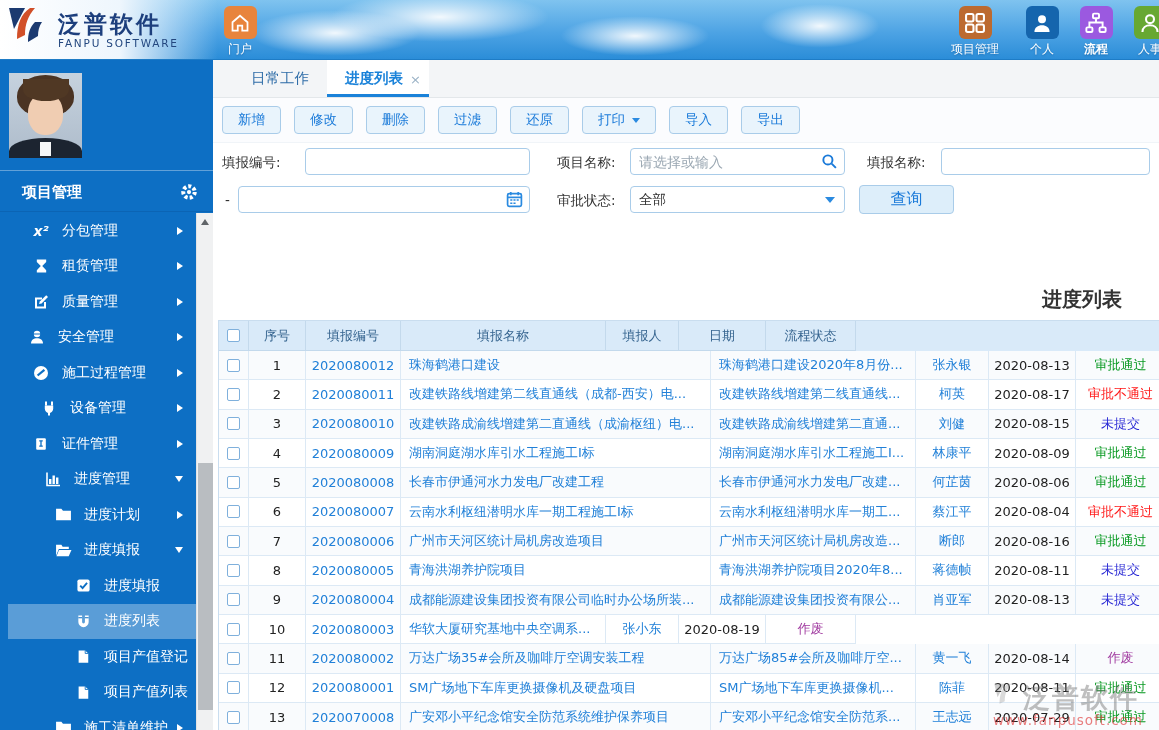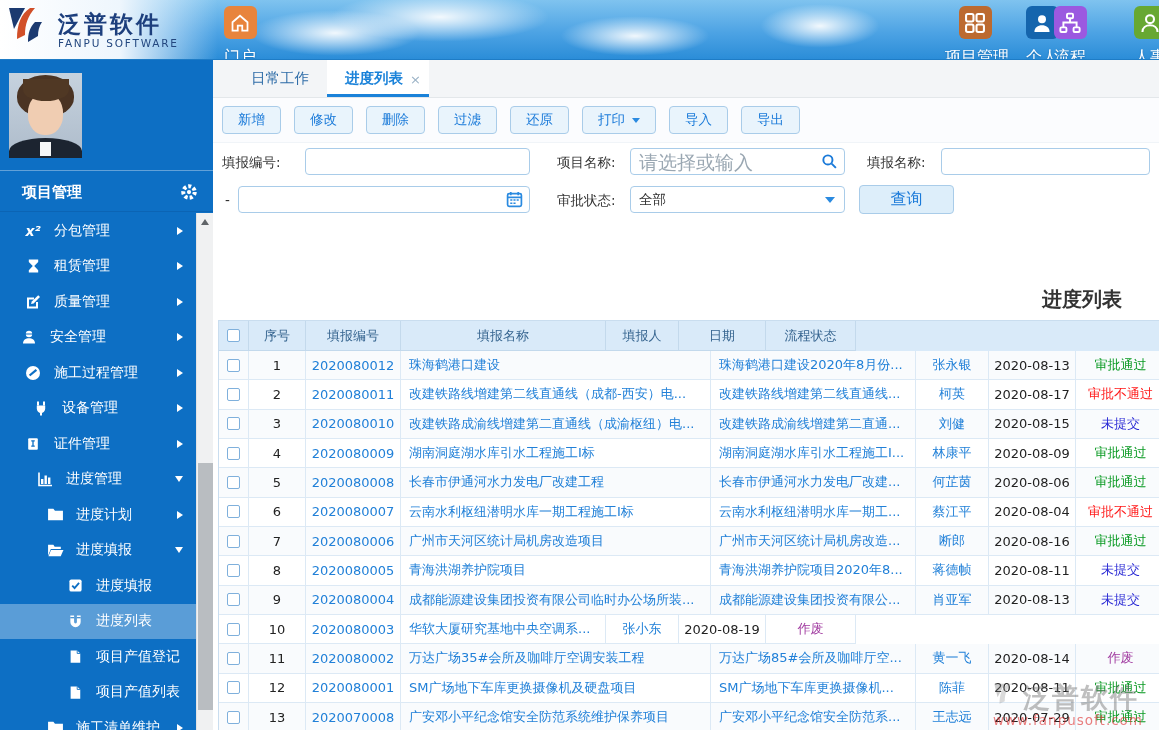--- a/index.html
+++ b/index.html
@@ -17,42 +17,42 @@
   .logo-mark { width:44px; height:46px; flex:0 0 auto; }
   .logo-text { margin-left:6px; }
   .logo-title { font-size:23px; font-weight:bold; color:#1d3f7d; letter-spacing:3px; line-height:26px; }
   .logo-sub { font-size:10.5px; color:#23477f; letter-spacing:1.8px; }
 
   .portal { position:absolute; left:220px; top:6px; width:40px; text-align:center; cursor:pointer; }
   .portal .nav-ico { margin:0 auto; }
   .nav-ico { width:33px; height:33px; border-radius:6px; display:flex; align-items:center; justify-content:center; }
   .nav-item { position:absolute; top:6px; text-align:center; cursor:pointer; }
   .nav-item .nav-ico { margin:0 auto; }
-  .nav-label { display:block; margin-top:8px; font-size:16px; color:#fff; white-space:nowrap;
+  .nav-label { display:block; margin-top:2px; font-size:12px; color:#fff; white-space:nowrap;
     text-shadow:0 1px 2px rgba(0,60,120,.4); }
 
   
   .sidebar { position:absolute; left:0; top:60px; width:213px; height:670px; background:#0d6fc4; }
   .user-panel { position:relative; height:110px; }
   .avatar { position:absolute; left:9px; top:13px; width:73px; height:85px; overflow:hidden;
     background:linear-gradient(180deg,#c6d2de 0%,#aebccb 100%); }
   .avatar .hair { position:absolute; left:8px; top:2px; width:57px; height:42px; border-radius:50% 50% 46% 46%; background:#4a3323; }
   .avatar .face { position:absolute; left:19px; top:20px; width:35px; height:42px; border-radius:46%; background:#f0cdb2; }
   .avatar .fring { position:absolute; left:14px; top:6px; width:46px; height:22px; border-radius:0 0 60% 60%; background:#503824; }
   .avatar .suit { position:absolute; left:0; bottom:-6px; width:73px; height:26px; border-radius:50% 50% 0 0; background:#1c2430; }
   .avatar .collar { position:absolute; left:31px; bottom:2px; width:11px; height:14px; background:#f5f6f7; }
   .user-info { position:absolute; left:92px; top:16px; color:#fff; font-size:13.5px; }
   .user-info div { margin-bottom:13px; white-space:nowrap; }
 
   .section-header { position:relative; height:42px; line-height:42px; border-top:1px solid rgba(255,255,255,.35);
     border-bottom:1px solid rgba(0,40,90,.15); color:#fff; font-size:15px; font-weight:bold; padding-left:22px; }
   .section-gear { position:absolute; right:14px; top:11px; width:20px; height:20px; cursor:pointer; }
 
   .menu-wrap { position:absolute; left:0; top:153px; right:17px; bottom:0; overflow:hidden; }
-  .menu-item { position:relative; height:35.5px; display:flex; align-items:center; color:#fff; font-size:14px; cursor:pointer; }
+  .menu-item { position:relative; height:35.5px; display:flex; align-items:center; color:#fff; font-size:14px; cursor:pointer;margin-left:8px; }
   .menu-item.selected { background:rgba(255,255,255,.32); }
   .menu-item .icon { width:18px; height:18px; display:inline-flex; align-items:center; justify-content:center; flex:0 0 auto; }
   .menu-item .mlabel { margin-left:12px; white-space:nowrap; }
   .tico { font-weight:bold; font-size:14px; color:#fff; font-style:italic; }
   .m-arrow { position:absolute; right:13px; }
   .arrow-right { width:0; height:0; border-left:6px solid #fff; border-top:4.5px solid transparent; border-bottom:4.5px solid transparent; }
   .arrow-down { width:0; height:0; border-top:6px solid #fff; border-left:4.5px solid transparent; border-right:4.5px solid transparent; }
 
   .side-scroll { position:absolute; right:0; top:153px; bottom:0; width:17px; background:#f0f1f2; border-left:1px solid #e2e3e4; }
   .scroll-up { position:absolute; top:6px; left:4px; width:0; height:0;
@@ -68,21 +68,21 @@
   .tab-close { position:absolute; right:8px; top:2px; font-size:13px; color:#9ab2c6; font-weight:normal; cursor:pointer; }
 
   .toolbar { height:44px; background:#fbfcfe; padding:8px 0 0 9px; }
   .tbtn { display:inline-flex; align-items:center; height:28px; padding:0 15px; margin-right:13px;
     background:#e9f4fc; border:1px solid #a9cce9; border-radius:4px; color:#1a7ad9; font-size:13.5px; cursor:pointer; }
   .tbtn .caret { margin-left:7px; width:0; height:0; border-top:5px solid #2a8ae0; border-left:4.5px solid transparent; border-right:4.5px solid transparent; }
 
   .filters { position:relative; height:82px; background:#fff; border-top:1px solid #f0f4f8; }
   .flabel { position:absolute; font-size:13.5px; color:#333; line-height:26px; white-space:nowrap; }
   .finput { position:absolute; height:27px; border:1px solid #a9cce9; border-radius:4px; background:#fff;
-    font-size:19px; color:#333; padding:0 8px; outline:none; font-family:inherit; }
+    font-size:14px; color:#333; padding:0 8px; outline:none; font-family:inherit; }
   .finput::placeholder { color:#9aa7b2; }
   .fselect { position:absolute; height:27px; border:1px solid #a9cce9; border-radius:4px; background:#fff;
     font-size:13.5px; color:#333; line-height:25px; padding:0 8px; cursor:pointer; }
   .fselect .caret { position:absolute; right:9px; top:10px; width:0; height:0;
     border-top:6px solid #2a8ae0; border-left:5px solid transparent; border-right:5px solid transparent; }
   .in-ico { position:absolute; width:17px; height:17px; cursor:pointer; }
   .qbtn { position:absolute; width:95px; height:29px; background:#ddeefa; border:1px solid #a9cce9; border-radius:4px;
     color:#1a7ad9; font-size:16px; cursor:pointer; font-family:inherit; }
 
   .content { position:absolute; left:0; top:222px; right:0; bottom:0; }
@@ -153,21 +153,21 @@
       </div>
       <div class="nav-item" style="left: 1018px; width: 48px;">
         <div class="nav-ico" style="background:#1565ad">
           <svg width="22" height="22" viewBox="0 0 16 16">
             <circle cx="8" cy="5.2" r="2.9" fill="#fff"></circle>
             <path d="M2.5 14.5c0-3.2 2.5-4.8 5.5-4.8s5.5 1.6 5.5 4.8z" fill="#fff"></path>
           </svg>
         </div>
         <span class="nav-label">个人</span>
       </div>
-      <div class="nav-item" style="left: 1046px; width: 48px;">
+      <div class="nav-item" style="left: 1072px; width: 48px; font-weight: bold;">
         <div class="nav-ico" style="background:#9b59e0">
           <svg width="22" height="22" viewBox="0 0 16 16">
             <g fill="none" stroke="#fff" stroke-width="1.4">
               <rect x="5.8" y="1.2" width="4.4" height="3.4" rx="0.8"></rect>
               <rect x="1" y="11.2" width="4.4" height="3.4" rx="0.8"></rect>
               <rect x="10.6" y="11.2" width="4.4" height="3.4" rx="0.8"></rect>
               <path d="M8 4.6v3M3.2 11.2V7.6h9.6v3.6"></path>
             </g>
           </svg>
         </div>

